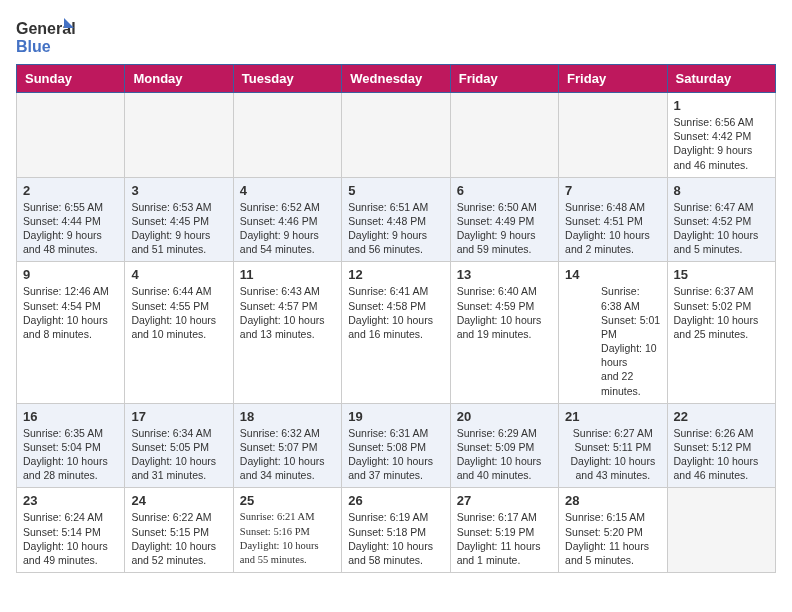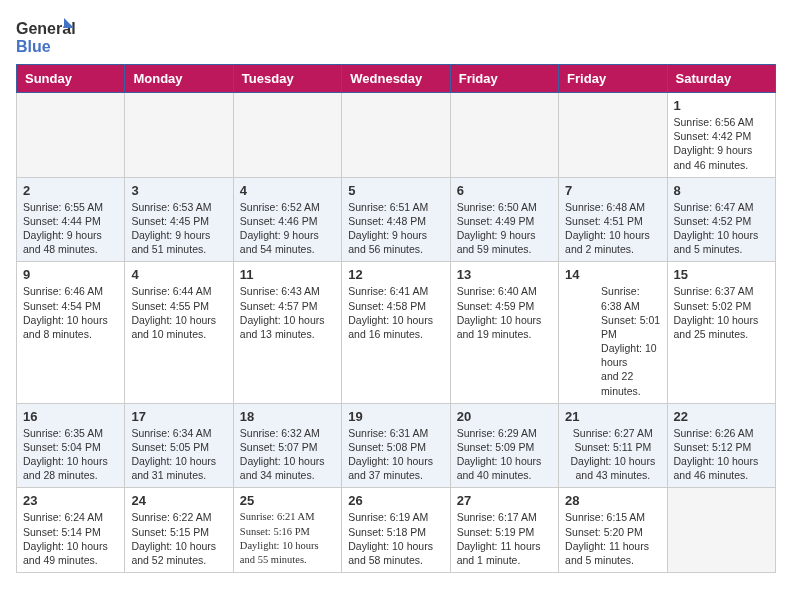--- a/index.html
+++ b/index.html
@@ -167,21 +167,21 @@
           <div class="day-num">8</div>
           <div class="day-info" style="white-space: pre-line;">Sunrise: 6:47 AM
 Sunset: 4:52 PM
 Daylight: 10 hours
 and 5 minutes.</div>
         </td>
       </tr>
       <tr>
         <td>
           <div class="day-num">9</div>
-          <div class="day-info" style="white-space: pre-line;">Sunrise: 6:46 AM
+          <div class="day-info" style="white-space: pre-line;">Sunrise: 12:46 AM
 Sunset: 4:54 PM
 Daylight: 10 hours
 and 8 minutes.</div>
         </td>
         <td>
           <div class="day-num">4</div>
           <div class="day-info" style="white-space: pre-line;">Sunrise: 6:44 AM
 Sunset: 4:55 PM
 Daylight: 10 hours
 and 10 minutes.</div>

